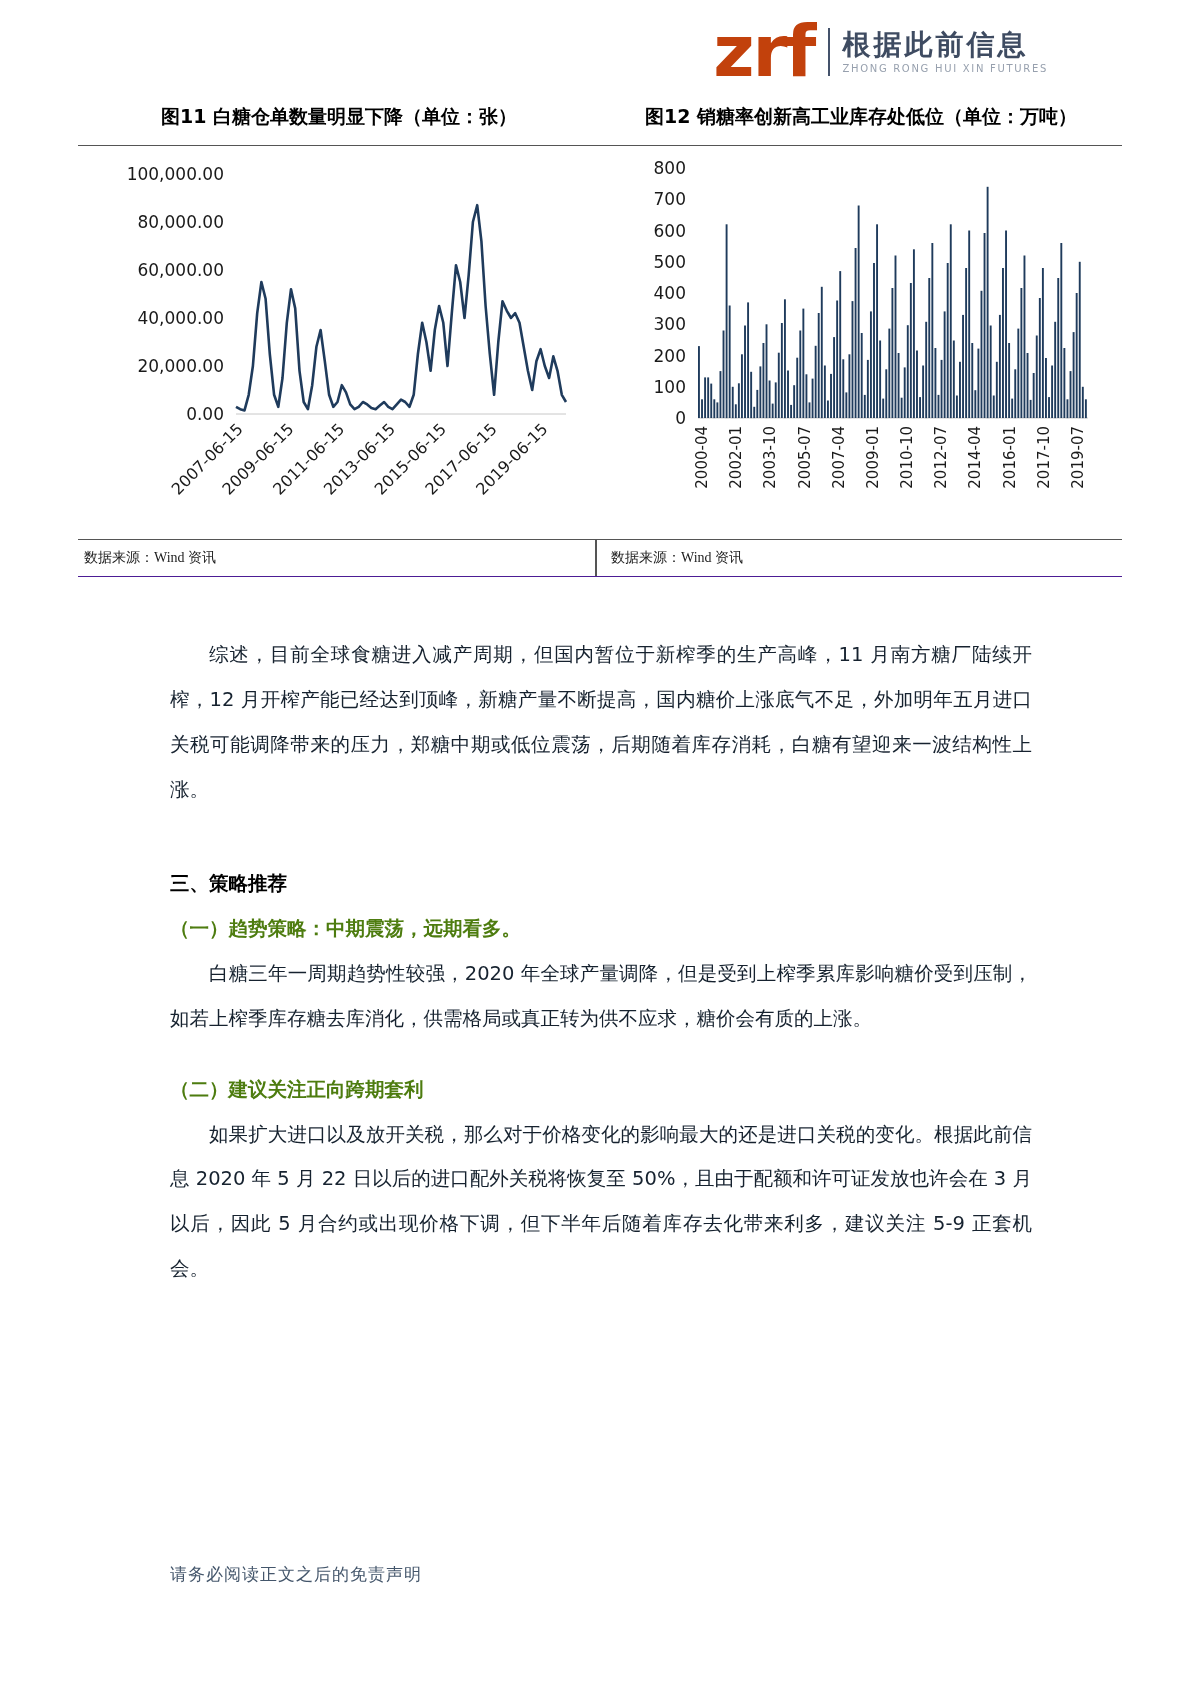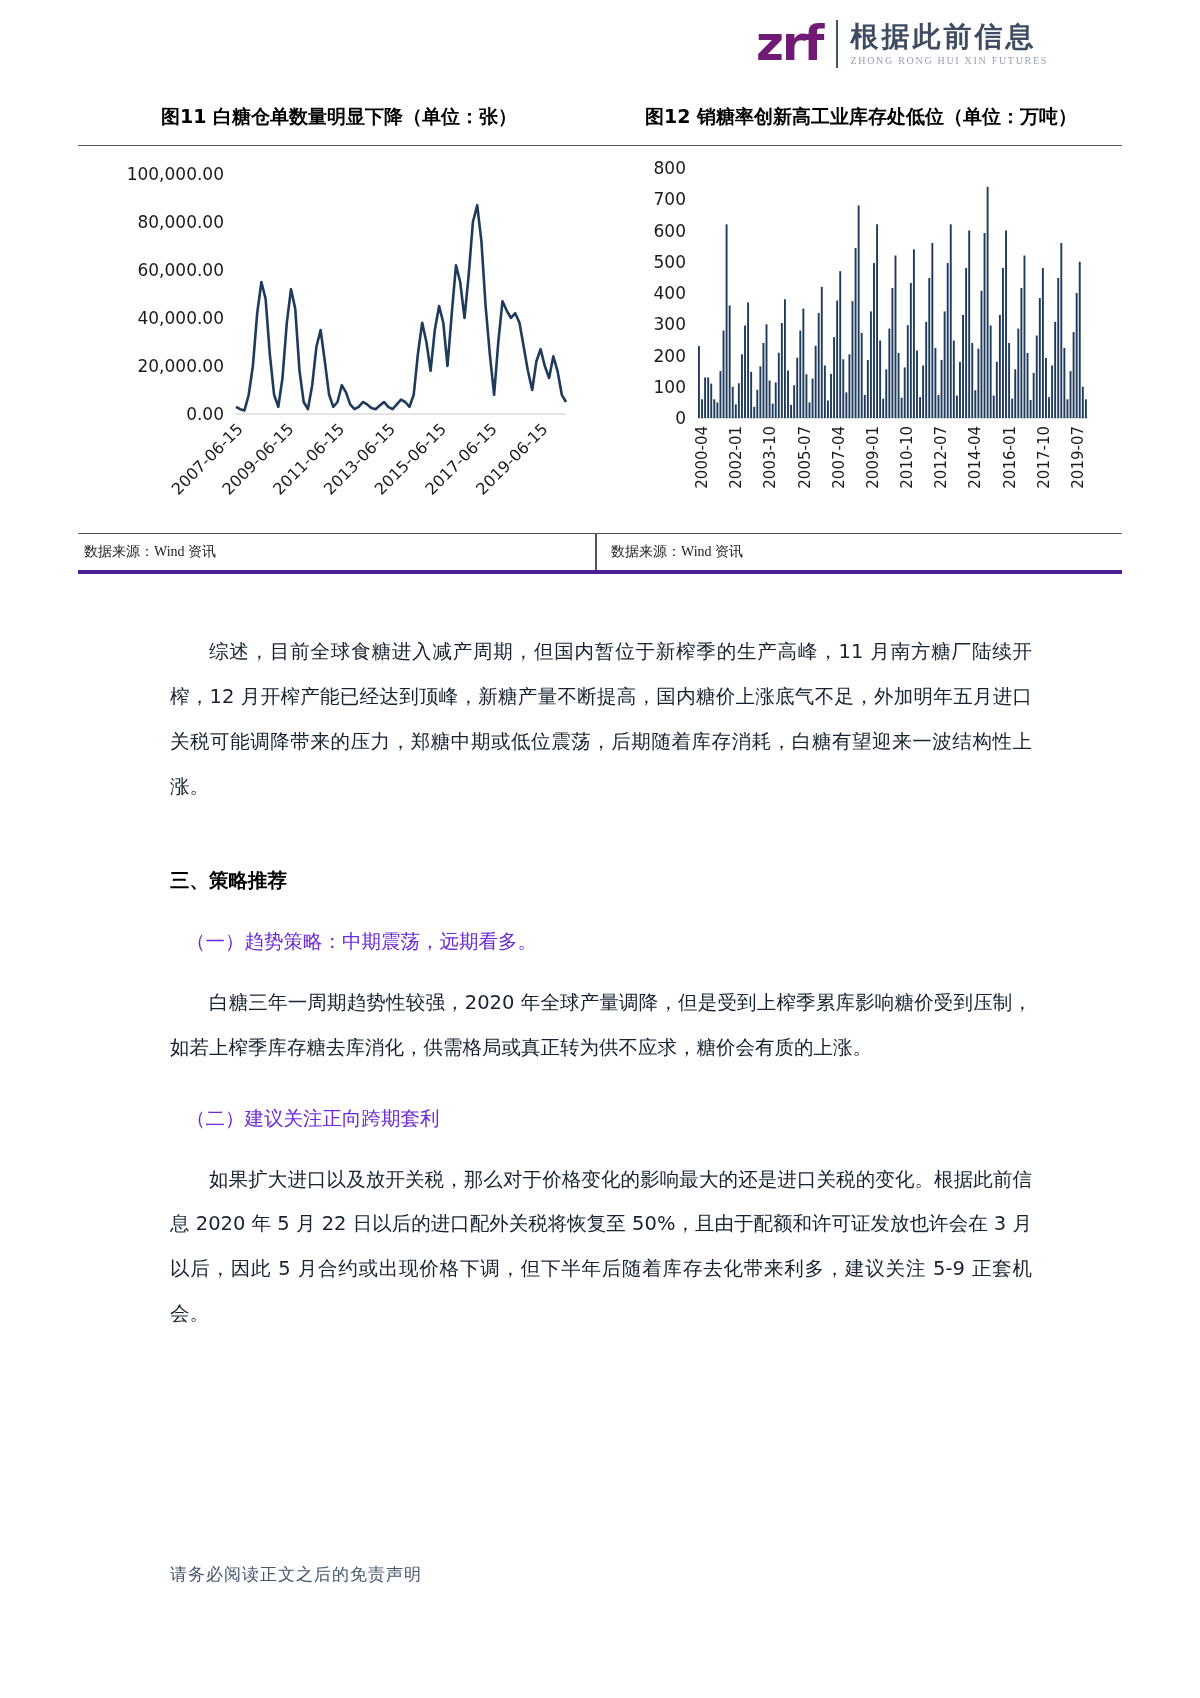--- a/index.html
+++ b/index.html
@@ -2,42 +2,42 @@
 <html><head>
 <meta charset="utf-8">
 <style>
   * { box-sizing: border-box; }
   html,body { margin:0; padding:0; background:#e8e8e8; }
   body { font-family:"DejaVu Sans","Liberation Sans",sans-serif; }
   .page { position:relative; width:1200px; height:1698px; margin:0 auto; background:#ffffff; overflow:hidden; }
 
   
   .logo { position:absolute; top:20px; right:152px; display:flex; align-items:center; }
-  .logo-mark { font-size:48px; font-weight:bold; color:#701a75; line-height:0.9; letter-spacing:-2px; }
+  .logo-mark { font-size:71px; font-weight:bold; color:#c2410c; line-height:0.9; letter-spacing:-2px; }
   .logo-divider { width:2px; height:48px; background:#44526b; margin:0 12px 0 14px; }
   .logo-text { display:flex; flex-direction:column; }
   .brand-cn { font-size:28px; font-weight:700; color:#3e4b61; letter-spacing:3px; line-height:1.1; }
-  .brand-en { font-size:10px; color:#97a0ae; letter-spacing:1.7px; margin-top:3px;font-family:Liberation Serif, serif; }
+  .brand-en { font-size:10px; color:#97a0ae; letter-spacing:1.7px; margin-top:3px; }
 
   
   .figtable { margin:96px 78px 0 78px; }
   .fig-titles { display:flex; border-bottom:1px solid #555; padding-bottom:7px; }
   .fig-title { flex:1; text-align:center; font-size:19px; font-weight:700; color:#000; margin:8px; }
   .fig-charts { display:flex; padding-top:10px; }
   .fig-chart-col { flex:1; }
   .fig-chart-col svg { display:block; width:470px; height:375px; margin:0 auto; }
-  .fig-sources { display:flex; border-top:1px solid #555; border-bottom:4px solid #4c1d95; margin-top:2px; }
+  .fig-sources { display:flex; border-top:1px solid #555; border-bottom:1px solid #4c1d95; margin-top:8px; }
   .source-cell { flex:1; font-family:"Liberation Serif","DejaVu Serif",serif; font-size:14px; color:#1c1c1c; padding:9px 6px; }
   .source-cell.right { border-left:2px solid #555; padding-left:14px; }
 
   
   main { margin:56px 168px 0 170px; color:#16222f; }
   .para { font-size:19.5px; line-height:2.3; text-align:justify; text-indent:2em; margin:0; }
   .h-sec { font-size:19.5px; font-weight:700; color:#000; margin:50px 0 0 0; line-height:2.3; }
-  .h-sub { font-size:19.5px; font-weight:400; color:#6d28d9; margin:16px; line-height:2.3; }
+  .h-sub { font-size:19.5px; font-weight:700; color:#4d7c0f; margin:0; line-height:2.3; }
   .h-sub.spaced { margin-top:26px; }
 
   footer { position:absolute; left:170px; top:1563px;text-align:center; }
   .disclaimer { font-size:17px; color:#44566b; letter-spacing:1px; }
 </style>
 </head>
 <body>
 
 <div class="page">
 

